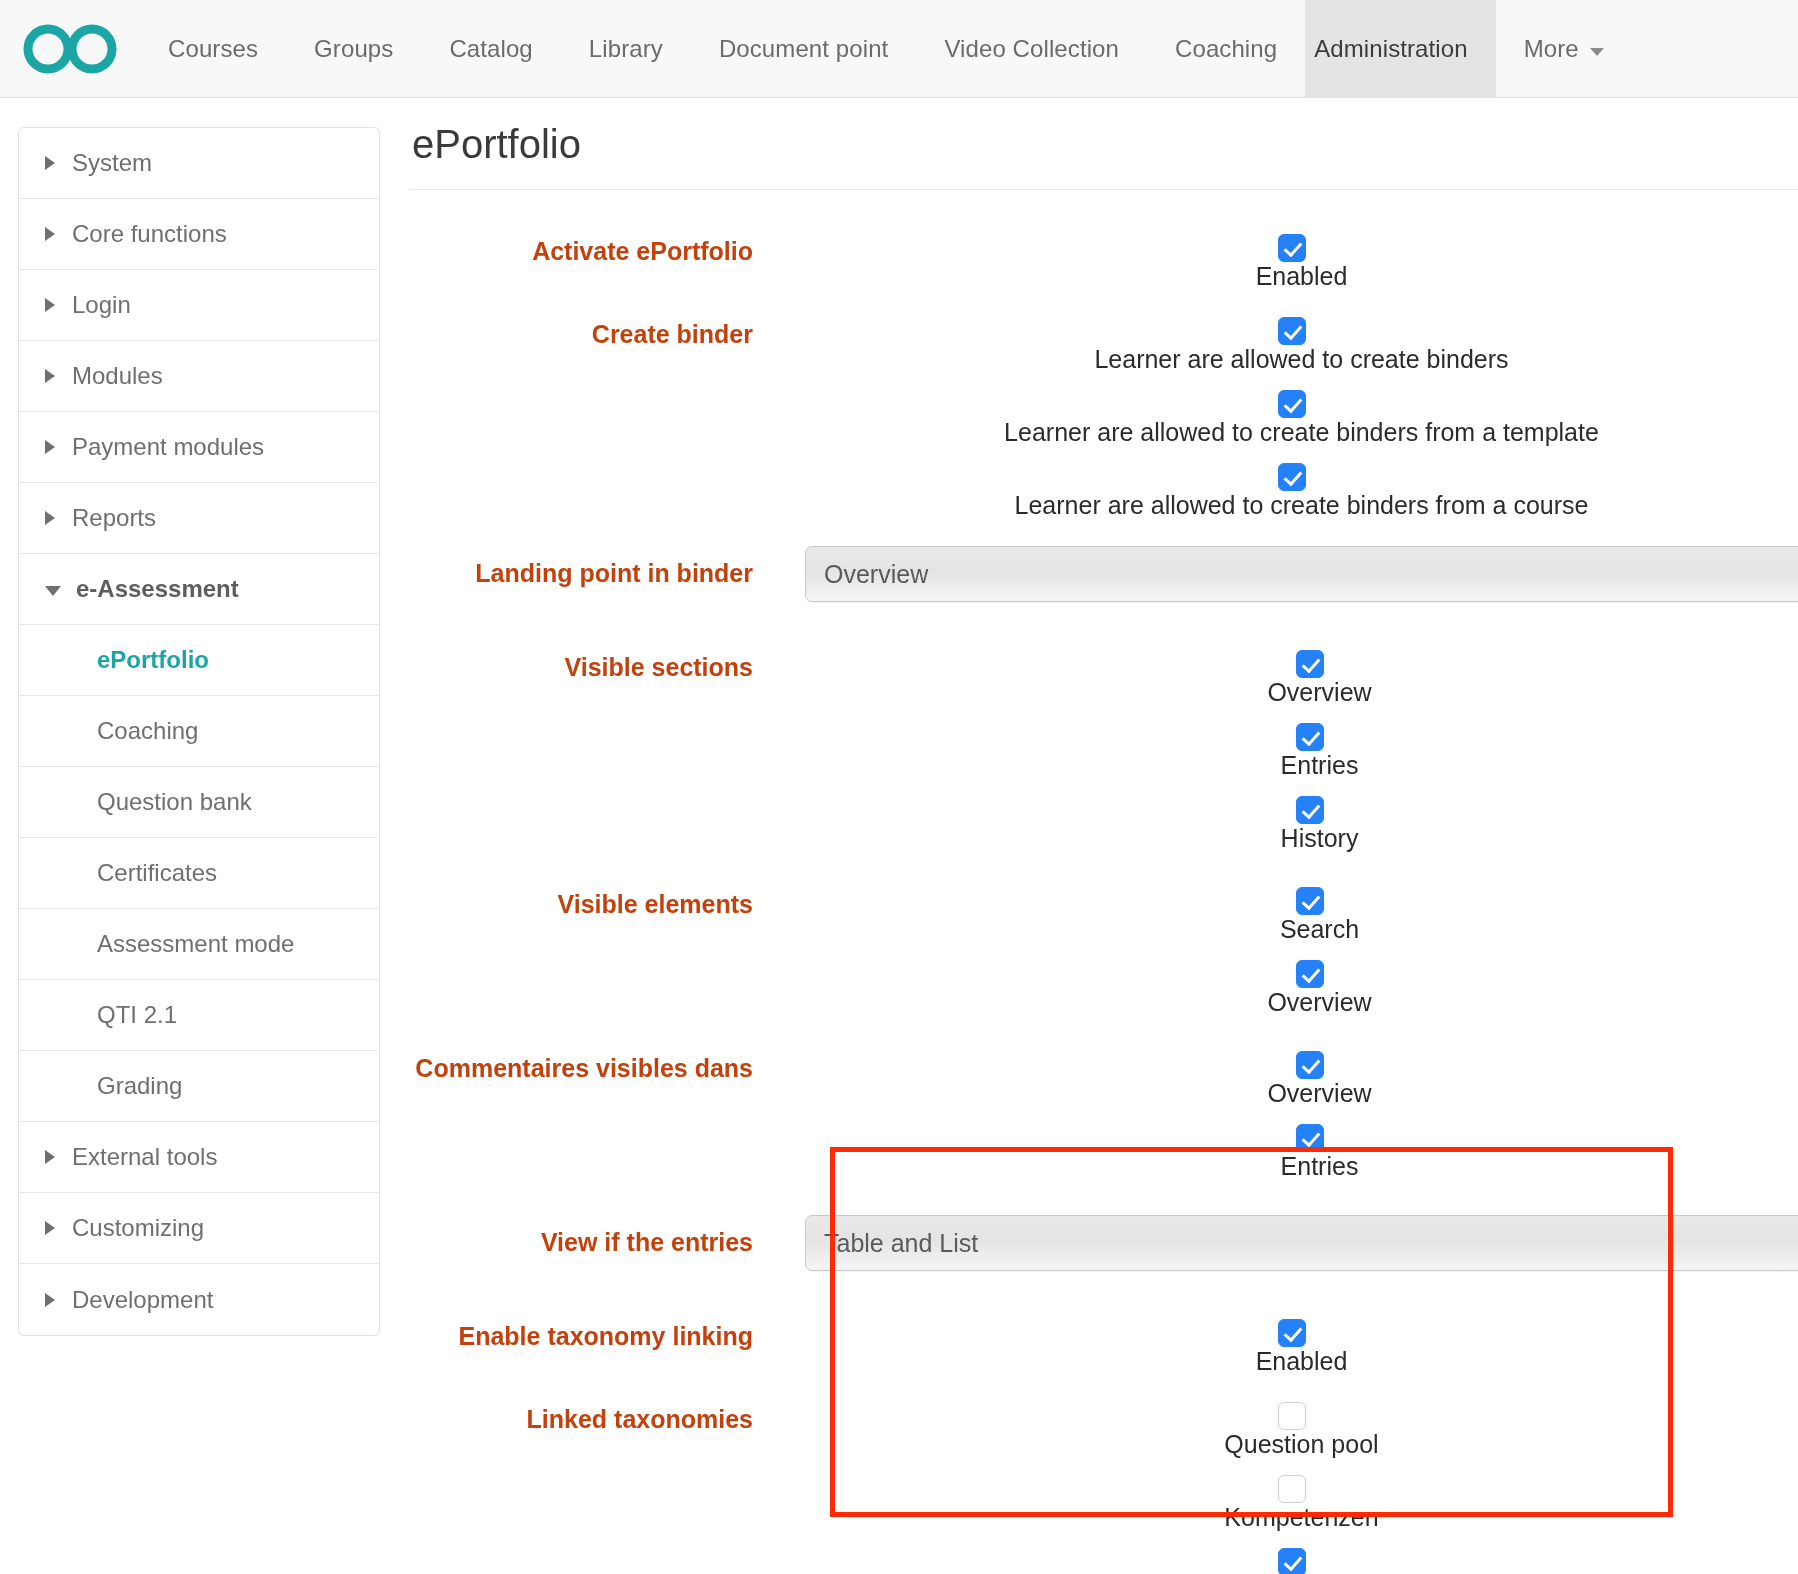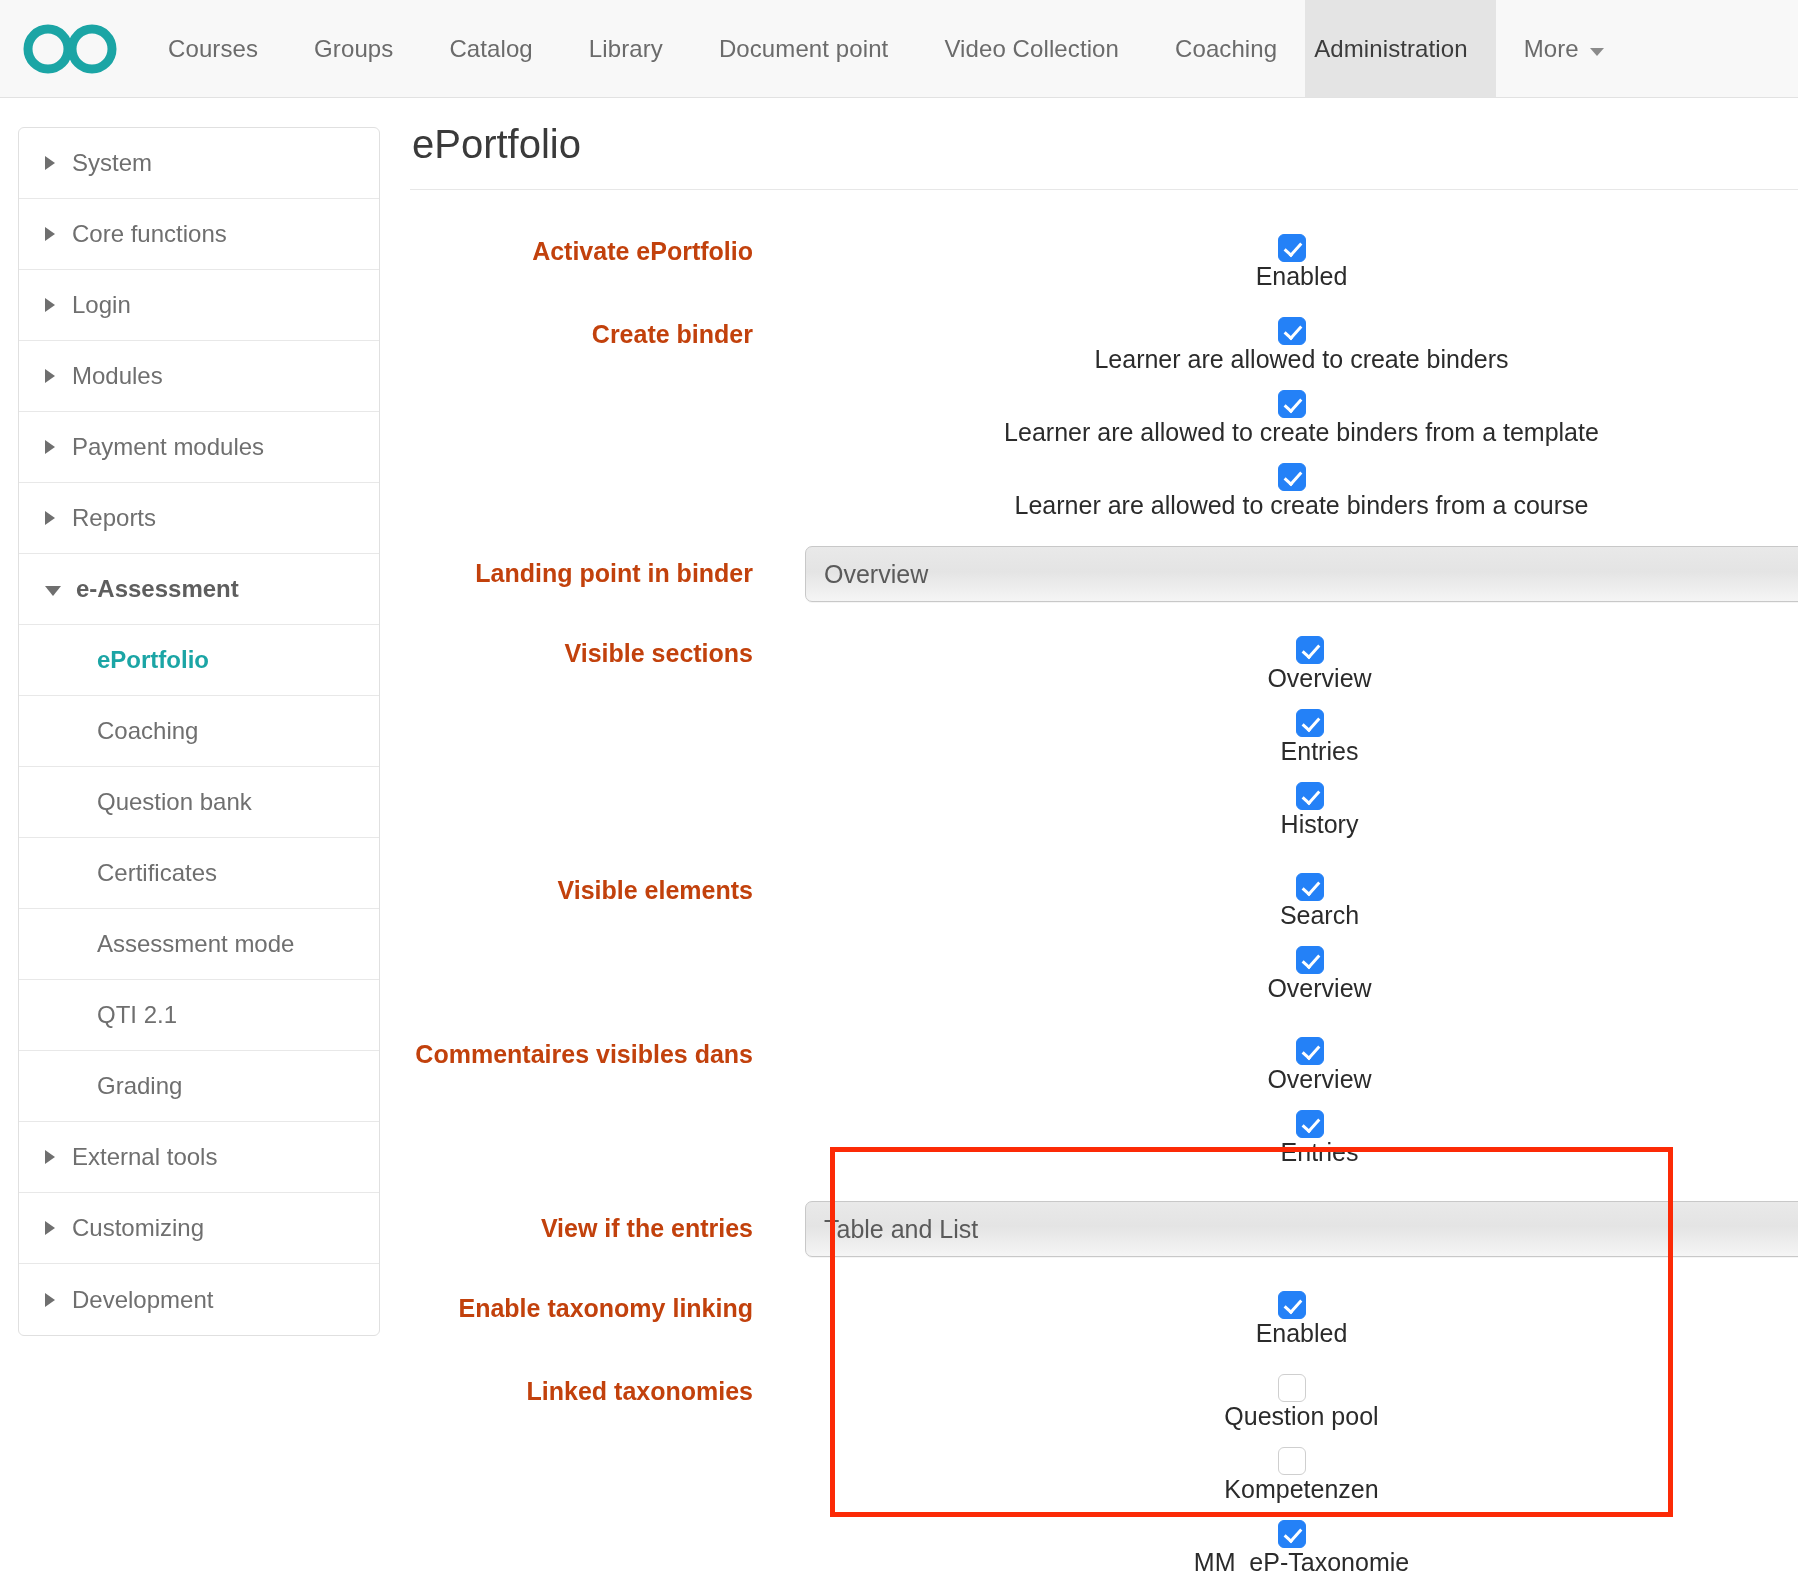--- a/index.html
+++ b/index.html
@@ -184,21 +184,21 @@
     border-radius: 7px;
     background: linear-gradient(to bottom, #e9e9e9 0%, #e4e4e4 45%, #f5f5f5 100%);
     display: flex;
     align-items: center;
     padding: 0 18px;
     font-size: 25px;
     color: #5a5a5a;
     cursor: pointer;
     box-shadow: 0 1px 0 rgba(0,0,0,.04);
   }
-  .row-select { margin-bottom: 34px; }
+  .row-select { margin-bottom: 48px; }
   .row-select .form-label { padding-top: 13px; }
 
   
   .highlight {
     position: absolute;
     left: 450px;
     top: 1049px;
     width: 843px;
     height: 370px;
     border: 5px solid #fc2a06;

